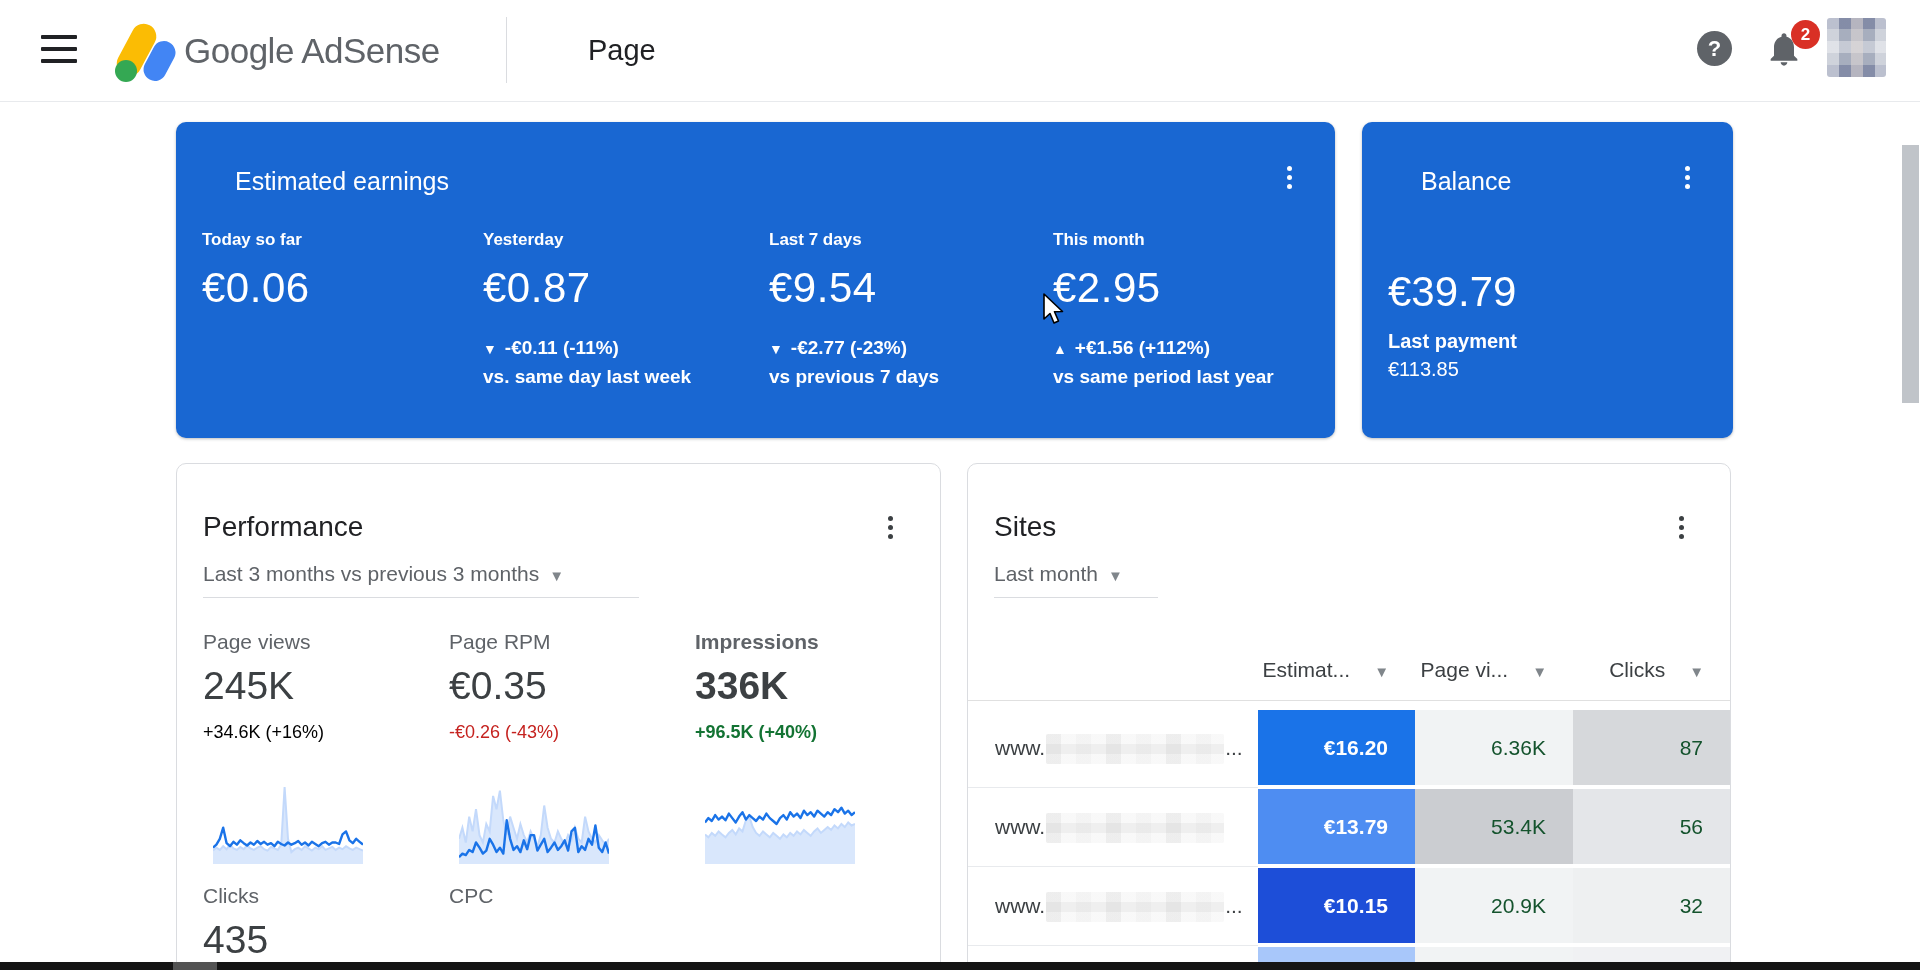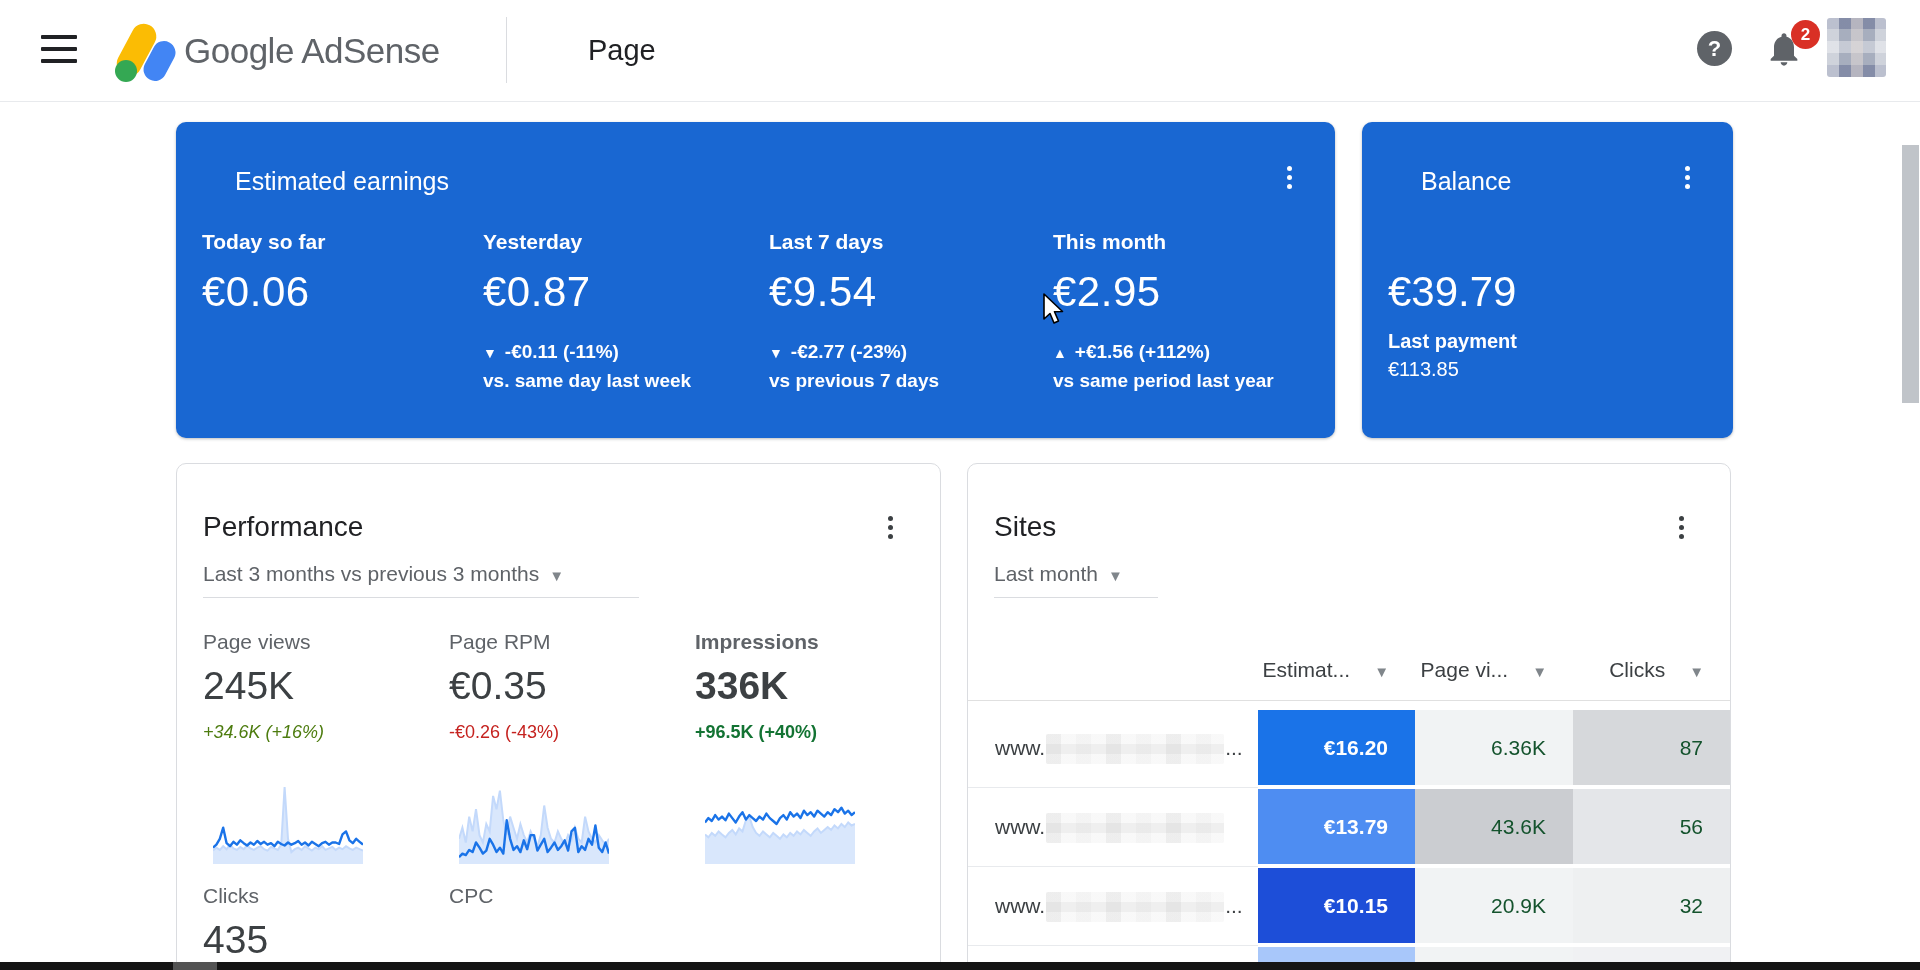--- a/index.html
+++ b/index.html
@@ -39,21 +39,21 @@
   #earnings-card { left:176px; width:1159px; height:316px; }
   #balance-card  { left:1362px; width:371px; height:316px; }
   .blue-card .card-title { position:absolute; left:26px; top:45px; font-size:25px;margin-left:33px; }
   .kebab { position:absolute; top:42px; width:26px; height:26px; cursor:pointer; display:flex; flex-direction:column; align-items:center; justify-content:center; gap:4px; }
   .kebab i { width:5px; height:5px; border-radius:50%; background:#fff; }
   .kebab.dark i { background:#3c4043; }
   #earnings-card .kebab { left:1100px; }
   #balance-card  .kebab { left:312px; }
 
   .em-col { position:absolute; top:108px; width:270px; }
-  .em-label { font-size:21px; font-weight:bold; margin-bottom:14px; }
+  .em-label { font-size:17px; font-weight:bold; margin-bottom:14px; }
   .em-value { font-size:42px; letter-spacing:.5px; }
   .em-delta { margin-top:25px; font-size:19px; font-weight:bold; white-space:nowrap; }
   .em-cmp   { margin-top:7px; font-size:19px; font-weight:bold; white-space:nowrap; }
 
   #balance-card .bal-value { position:absolute; left:26px; top:146px; font-size:42px; }
   #balance-card .bal-lp-label { position:absolute; left:26px; top:208px; font-size:20px; font-weight:bold; }
   #balance-card .bal-lp-value { position:absolute; left:26px; top:236px; font-size:20px; }
 
   
   .white-card { position:absolute; top:463px; height:600px; background:#fff;
@@ -193,21 +193,21 @@
       <i></i>
     </div>
   <div class="range-select">
     <span>Last 3 months vs previous 3 months</span><span class="arrow">▼</span>
   </div>
   <div class="range-underline"></div>
 
   <div class="pf-col r1 pf-c1">
     <div class="pf-label">Page views</div>
     <div class="pf-value">245K</div>
-    <div class="pf-delta" style="color: #4d7c0f; font-style: italic;">+34.6K (+16%)</div>
+    <div class="pf-delta" style="color: #000000;">+34.6K (+16%)</div>
   </div>
   <div class="pf-col r1 pf-c2">
     <div class="pf-label">Page RPM</div>
     <div class="pf-value">€0.35</div>
     <div class="pf-delta" style="color: rgb(197, 34, 31);">-€0.26 (-43%)</div>
   </div>
   <div class="pf-col r1 pf-c3">
     <div class="pf-label">Impressions</div>
     <div class="pf-value">336K</div>
     <div class="pf-delta" style="color: rgb(19, 115, 51);">+96.5K (+40%)</div>
@@ -265,21 +265,21 @@
   <div class="sites-rows">
     <div class="site-row">
       <div class="sr-cell sr-site"><span>www.</span><span class="blur-chip"></span><span>...</span></div>
       <div class="sr-cell sr-val sr-est on-blue" style="background-color: rgb(26, 115, 232);">€16.20</div>
       <div class="sr-cell sr-val sr-pv" style="background-color: rgb(241, 243, 244);">6.36K</div>
       <div class="sr-cell sr-val sr-ck" style="background-color: rgb(214, 216, 219);">87</div>
     </div>
     <div class="site-row">
       <div class="sr-cell sr-site"><span>www.</span><span class="blur-chip"></span><span></span></div>
       <div class="sr-cell sr-val sr-est on-blue" style="background-color: rgb(78, 141, 242);">€13.79</div>
-      <div class="sr-cell sr-val sr-pv" style="background-color: rgb(203, 205, 209);">43.6K</div>
+      <div class="sr-cell sr-val sr-pv" style="background-color: rgb(203, 205, 209);">53.4K</div>
       <div class="sr-cell sr-val sr-ck" style="background-color: rgb(228, 230, 233);">56</div>
     </div>
     <div class="site-row">
       <div class="sr-cell sr-site"><span>www.</span><span class="blur-chip"></span><span>...</span></div>
       <div class="sr-cell sr-val sr-est on-blue" style="background-color: #1d4ed8;">€10.15</div>
       <div class="sr-cell sr-val sr-pv" style="background-color: rgb(241, 243, 244);">20.9K</div>
       <div class="sr-cell sr-val sr-ck" style="background-color: rgb(238, 240, 241);">32</div>
     </div>
     <div class="site-row">
       <div class="sr-cell sr-site"></div>

